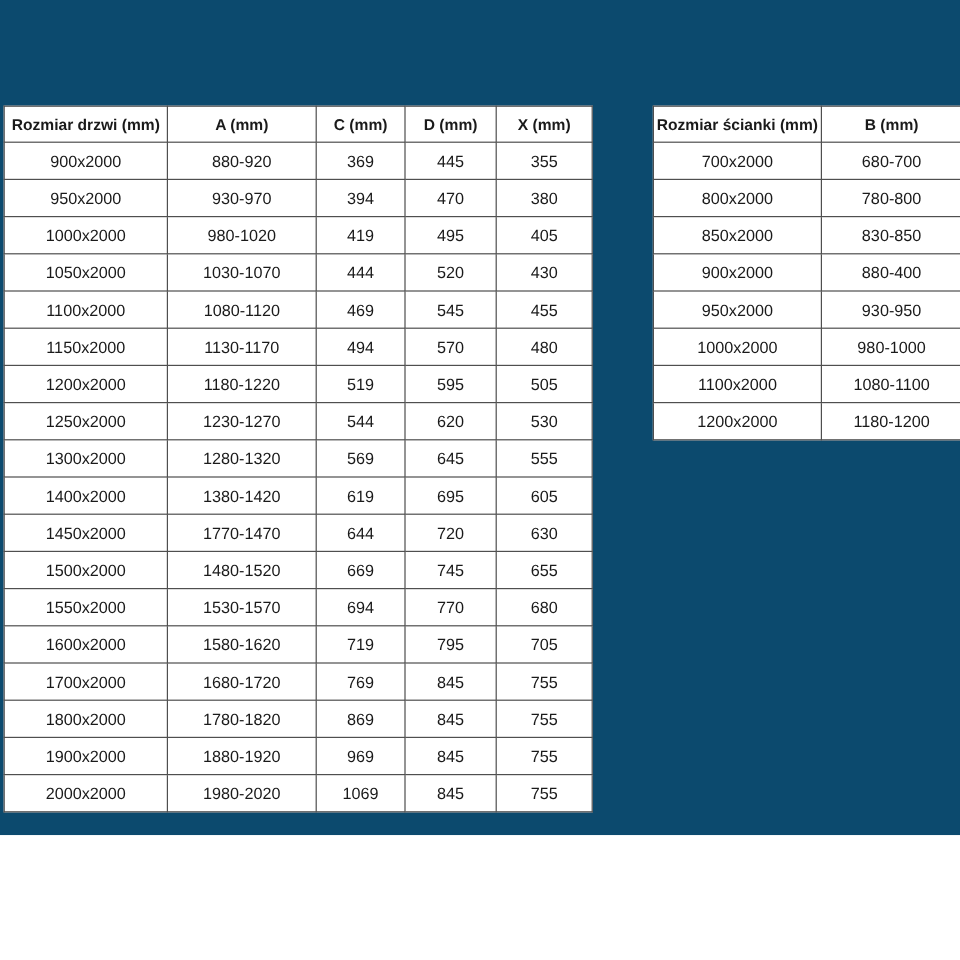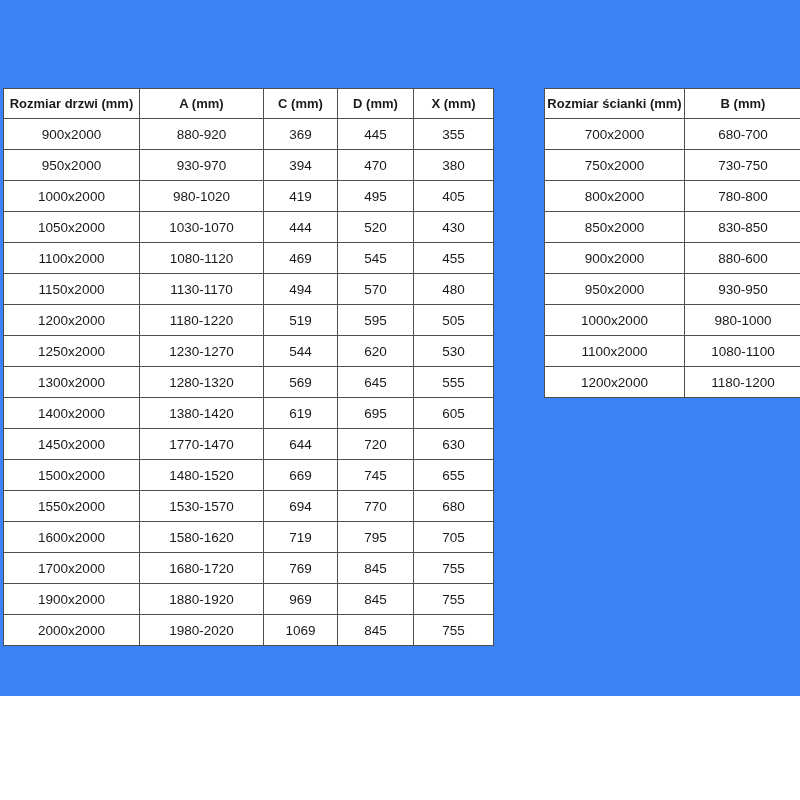--- a/index.html
+++ b/index.html
@@ -4,21 +4,21 @@
 <style>
   html, body {
     margin: 0;
     padding: 0;
     background: #ffffff;
   }
   .canvas {
     position: relative;
     width: 800px;
     height: 696px;
-    background: #3b82f6;
+    background: #0c4a6e;
     font-family: "Liberation Sans", sans-serif;
     color: #1a1a1a;
     overflow: hidden;
   }
   table.spec {
     position: absolute;
     border-collapse: collapse;
     table-layout: fixed;
     background: #ffffff;
   }
@@ -166,20 +166,27 @@
           <td>705</td>
         </tr>
         <tr>
           <td>1700x2000</td>
           <td>1680-1720</td>
           <td>769</td>
           <td>845</td>
           <td>755</td>
         </tr>
         <tr>
+          <td>1800x2000</td>
+          <td>1780-1820</td>
+          <td>869</td>
+          <td>845</td>
+          <td>755</td>
+        </tr>
+        <tr>
           <td>1900x2000</td>
           <td>1880-1920</td>
           <td>969</td>
           <td>845</td>
           <td>755</td>
         </tr>
         <tr>
           <td>2000x2000</td>
           <td>1980-2020</td>
           <td>1069</td>
@@ -199,34 +206,30 @@
           <th>Rozmiar ścianki (mm)</th>
           <th>B (mm)</th>
         </tr>
       </thead>
       <tbody>
         <tr>
           <td>700x2000</td>
           <td>680-700</td>
         </tr>
         <tr>
-          <td>750x2000</td>
-          <td>730-750</td>
-        </tr>
-        <tr>
           <td>800x2000</td>
           <td>780-800</td>
         </tr>
         <tr>
           <td>850x2000</td>
           <td>830-850</td>
         </tr>
         <tr>
           <td>900x2000</td>
-          <td>880-600</td>
+          <td>880-400</td>
         </tr>
         <tr>
           <td>950x2000</td>
           <td>930-950</td>
         </tr>
         <tr>
           <td>1000x2000</td>
           <td>980-1000</td>
         </tr>
         <tr>

